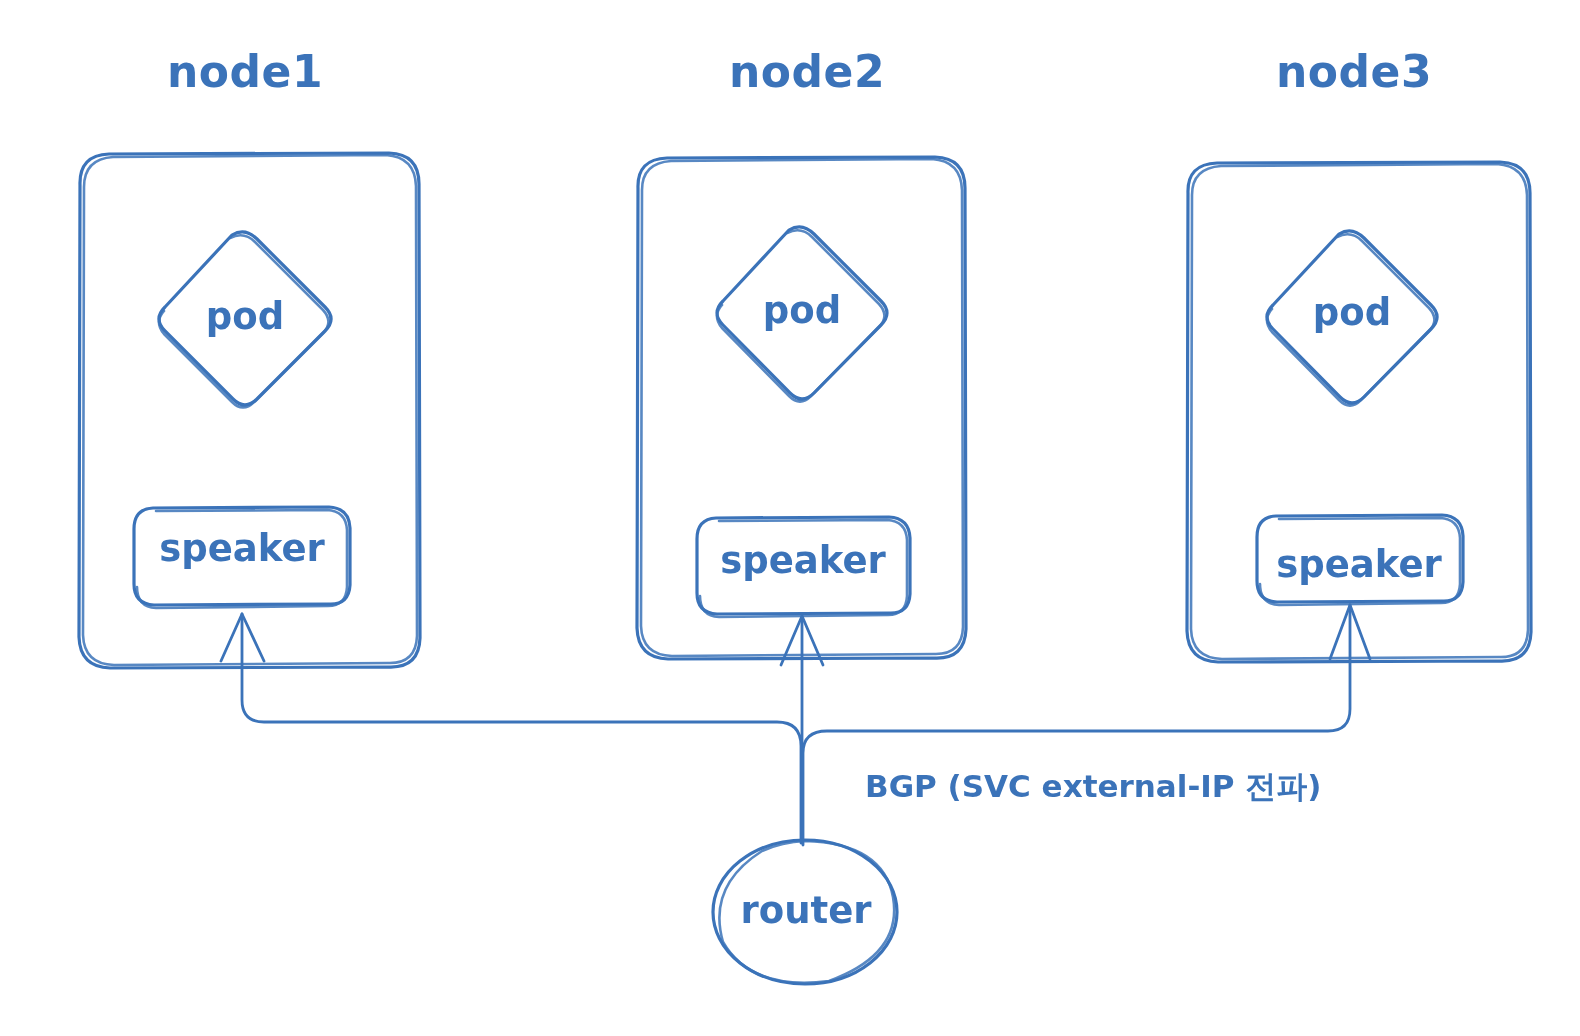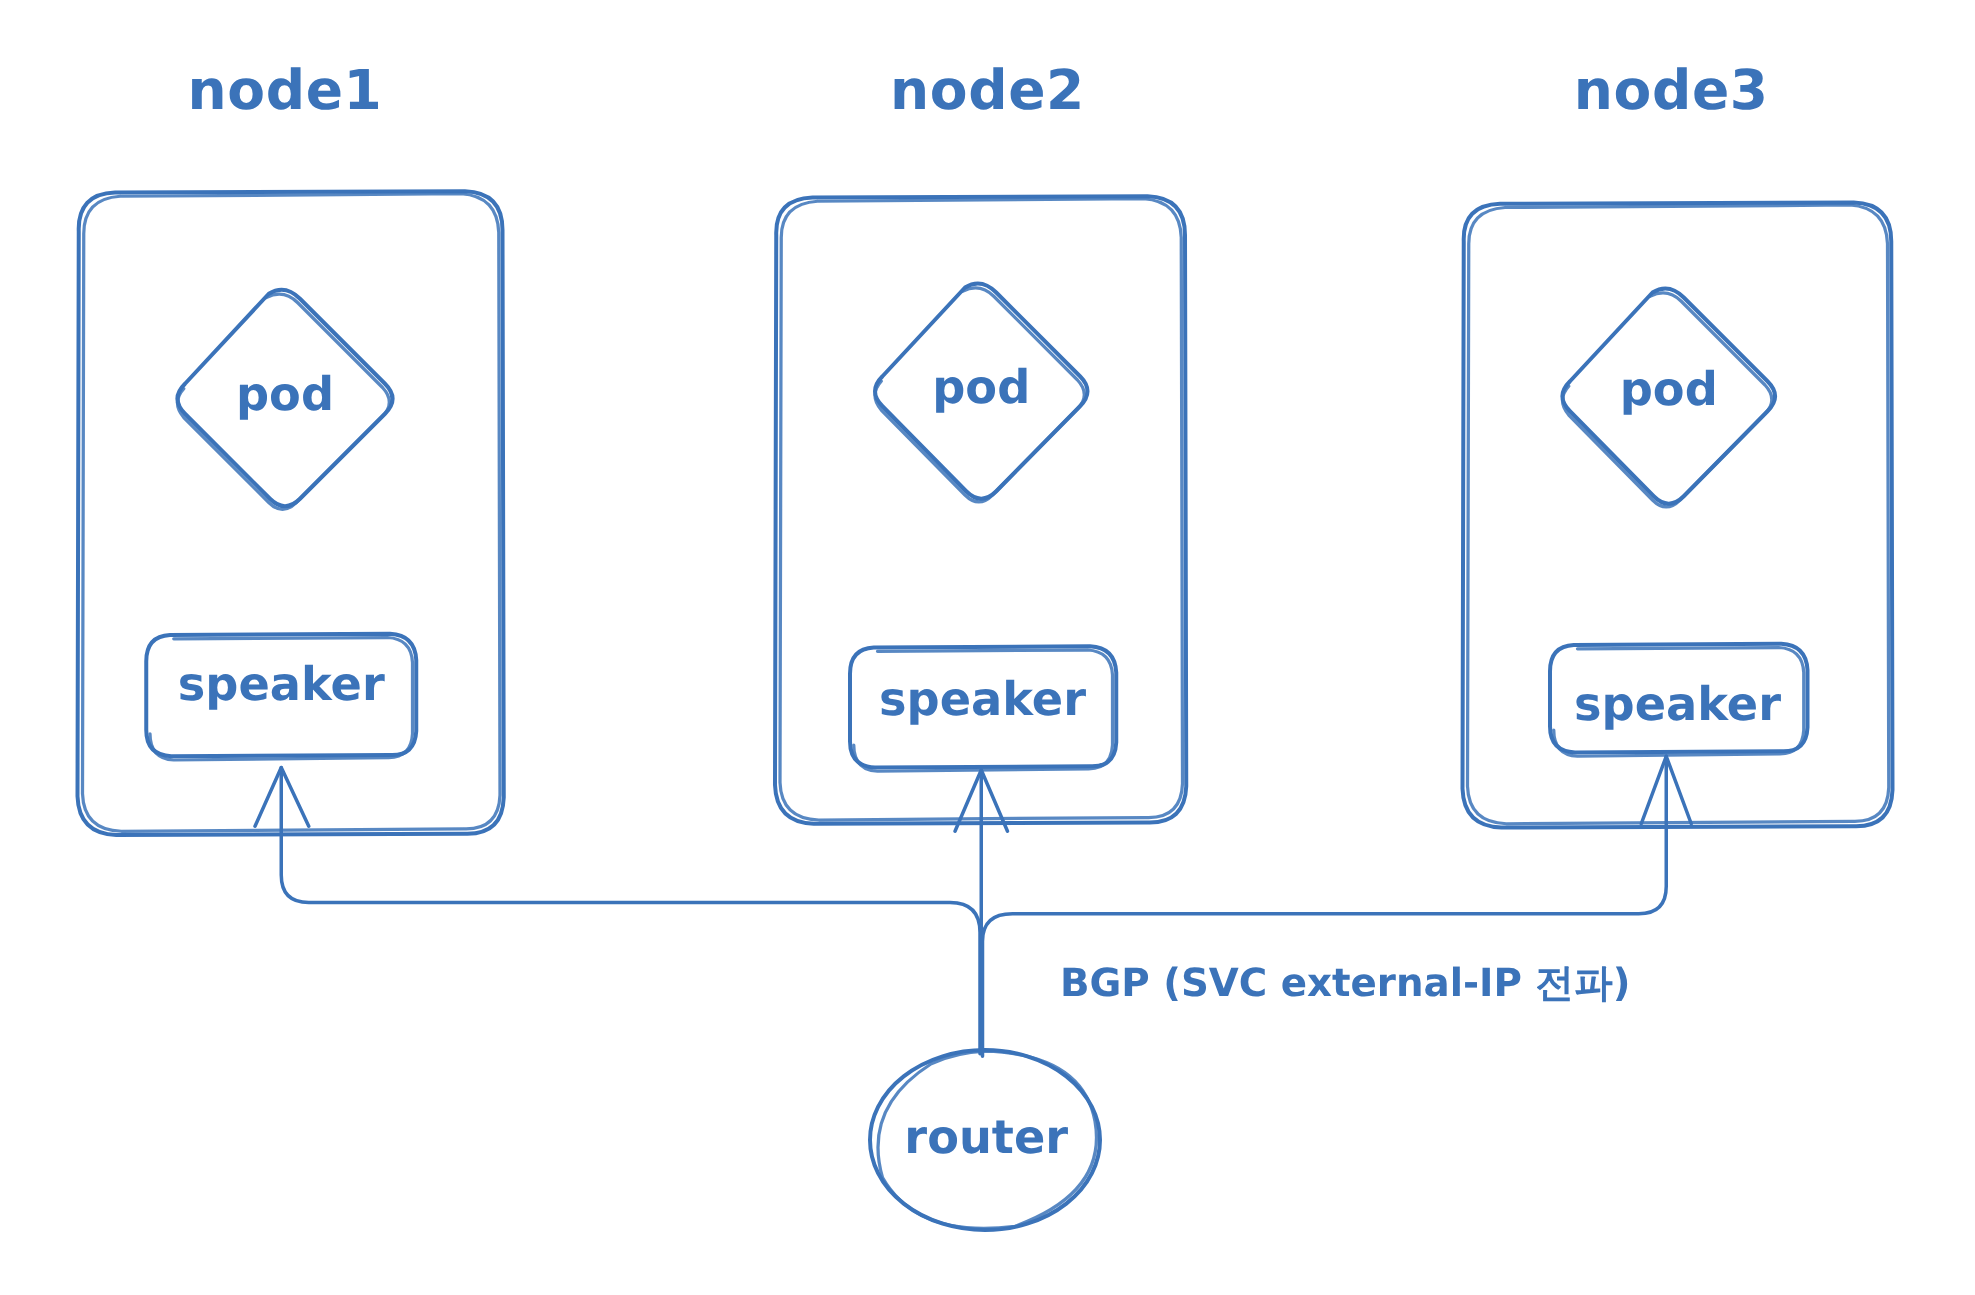--- a/index.html
+++ b/index.html
@@ -10,21 +10,21 @@
   }
   body {
     width: 1580px;
     height: 1036px;
     position: relative;
     overflow: hidden;
     font-family: "DejaVu Sans", sans-serif;
   }
   #diagram-root {
     position: absolute;
-    left: 0;
+    left: 17px;
     top: 0;
     width: 1304px;
     height: 1036px;
   }
   svg#scene {
     display: block;
     width: 1580px;
     height: 1036px;
   }
   .stroke {

